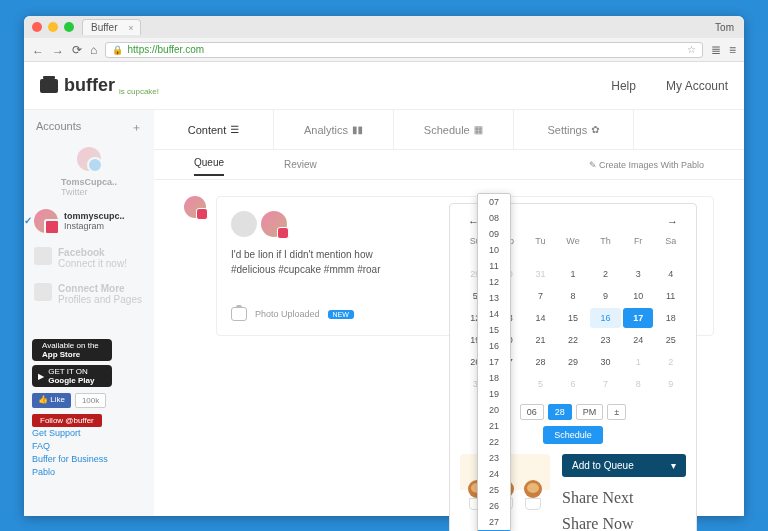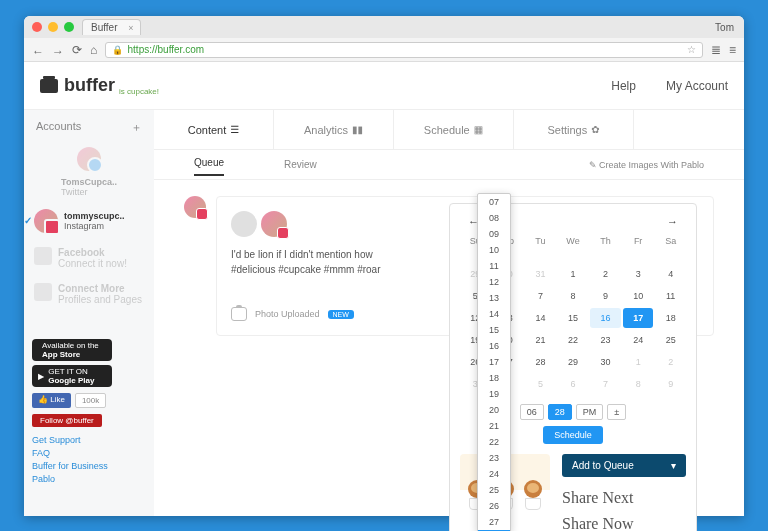--- a/index.html
+++ b/index.html
@@ -38,21 +38,21 @@
 .acc-name { font-size:9px; color:#666;}
 .acc-name b { display:block; font-size:9px; color:#333;}
 .side-sec { display:flex; gap:6px; padding:4px 2px; opacity:.4; margin-top:6px;}
 .side-ic { width:18px; height:18px; background:#ccc; border-radius:3px;}
 .badges { margin-top: 30px; }
 .badge { width: 80px; height: 22px; background: #222; border-radius: 4px; margin-bottom: 4px; color:#fff; font-size:8px; display:flex; align-items:center; padding:0 6px; gap:4px;}
 .fbwidget { display:flex; gap:4px; margin:6px 0;}
 .fblike { background:#4267b2; color:#fff; font-size:8px; padding:2px 6px; border-radius:2px;}
 .fbcount { background:#fff; border:1px solid #ccc; font-size:8px; padding:2px 6px; border-radius:2px;}
 .fbfollow { background:#b91c1c; color:#fff; font-size:8px; padding:2px 8px; border-radius:2px; display:inline-block;}
-.links { margin-top:8px; font-size:9px; color:#2a8dd8;}
+.links { margin-top:1px; font-size:9px; color:#2a8dd8;}
 .links div { margin-bottom:3px;}
 .main { flex: 1; position: relative; }
 .tabs { display: flex; border-bottom: 1px solid #eee; height: 40px; align-items: stretch;}
 .tab-item { flex-basis:120px; display:flex; align-items:center; justify-content:center; gap:4px; font-size:11px; color:#888; border-right:1px solid #eee;}
 .tab-item.active { background:#fff; color:#333; font-weight:500;}
 .tab-item .ic { font-size:10px;}
 .subtabs { display:flex; height:30px; align-items:center; padding:0 40px; gap:60px; font-size:10px; color:#888; border-bottom:1px solid #eee;}
 .subtab.active { color:#333; border-bottom:2px solid #333; padding-bottom:6px; padding-top:3px;}
 .pablo { margin-left:auto; font-size:9px; color:#888;}
 .compose { padding: 16px 30px; display:flex; gap:10px;}

